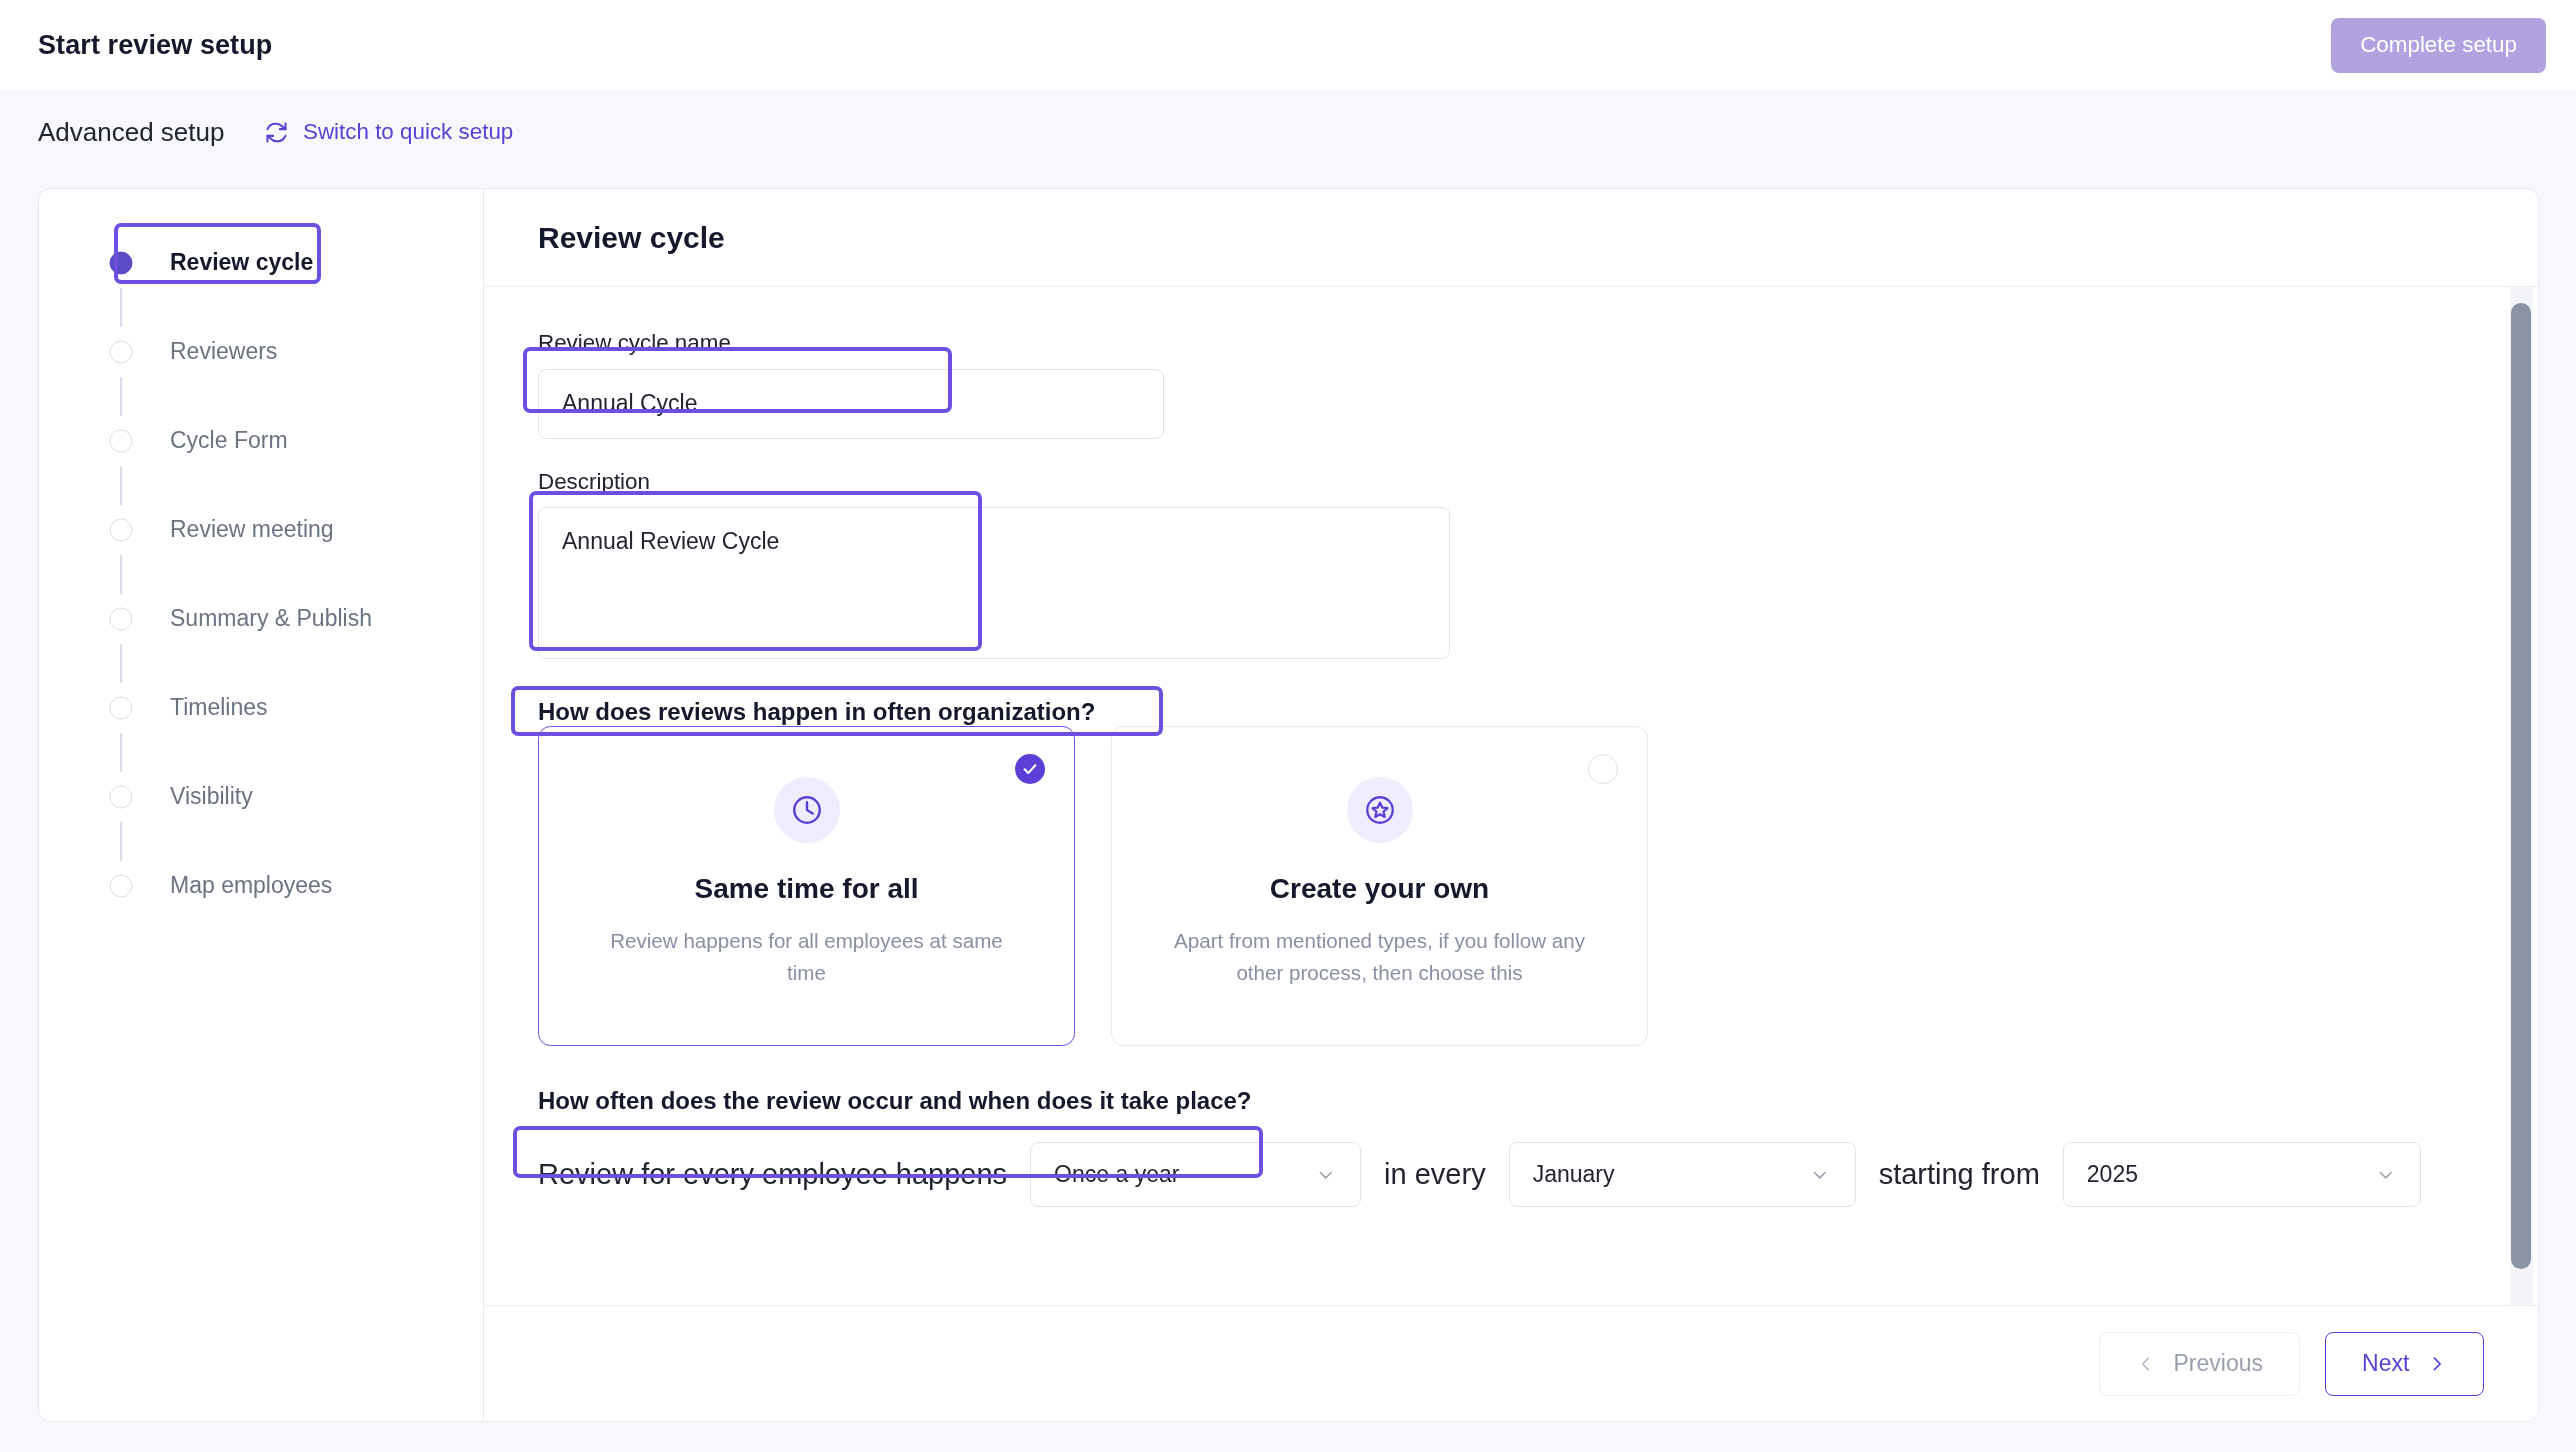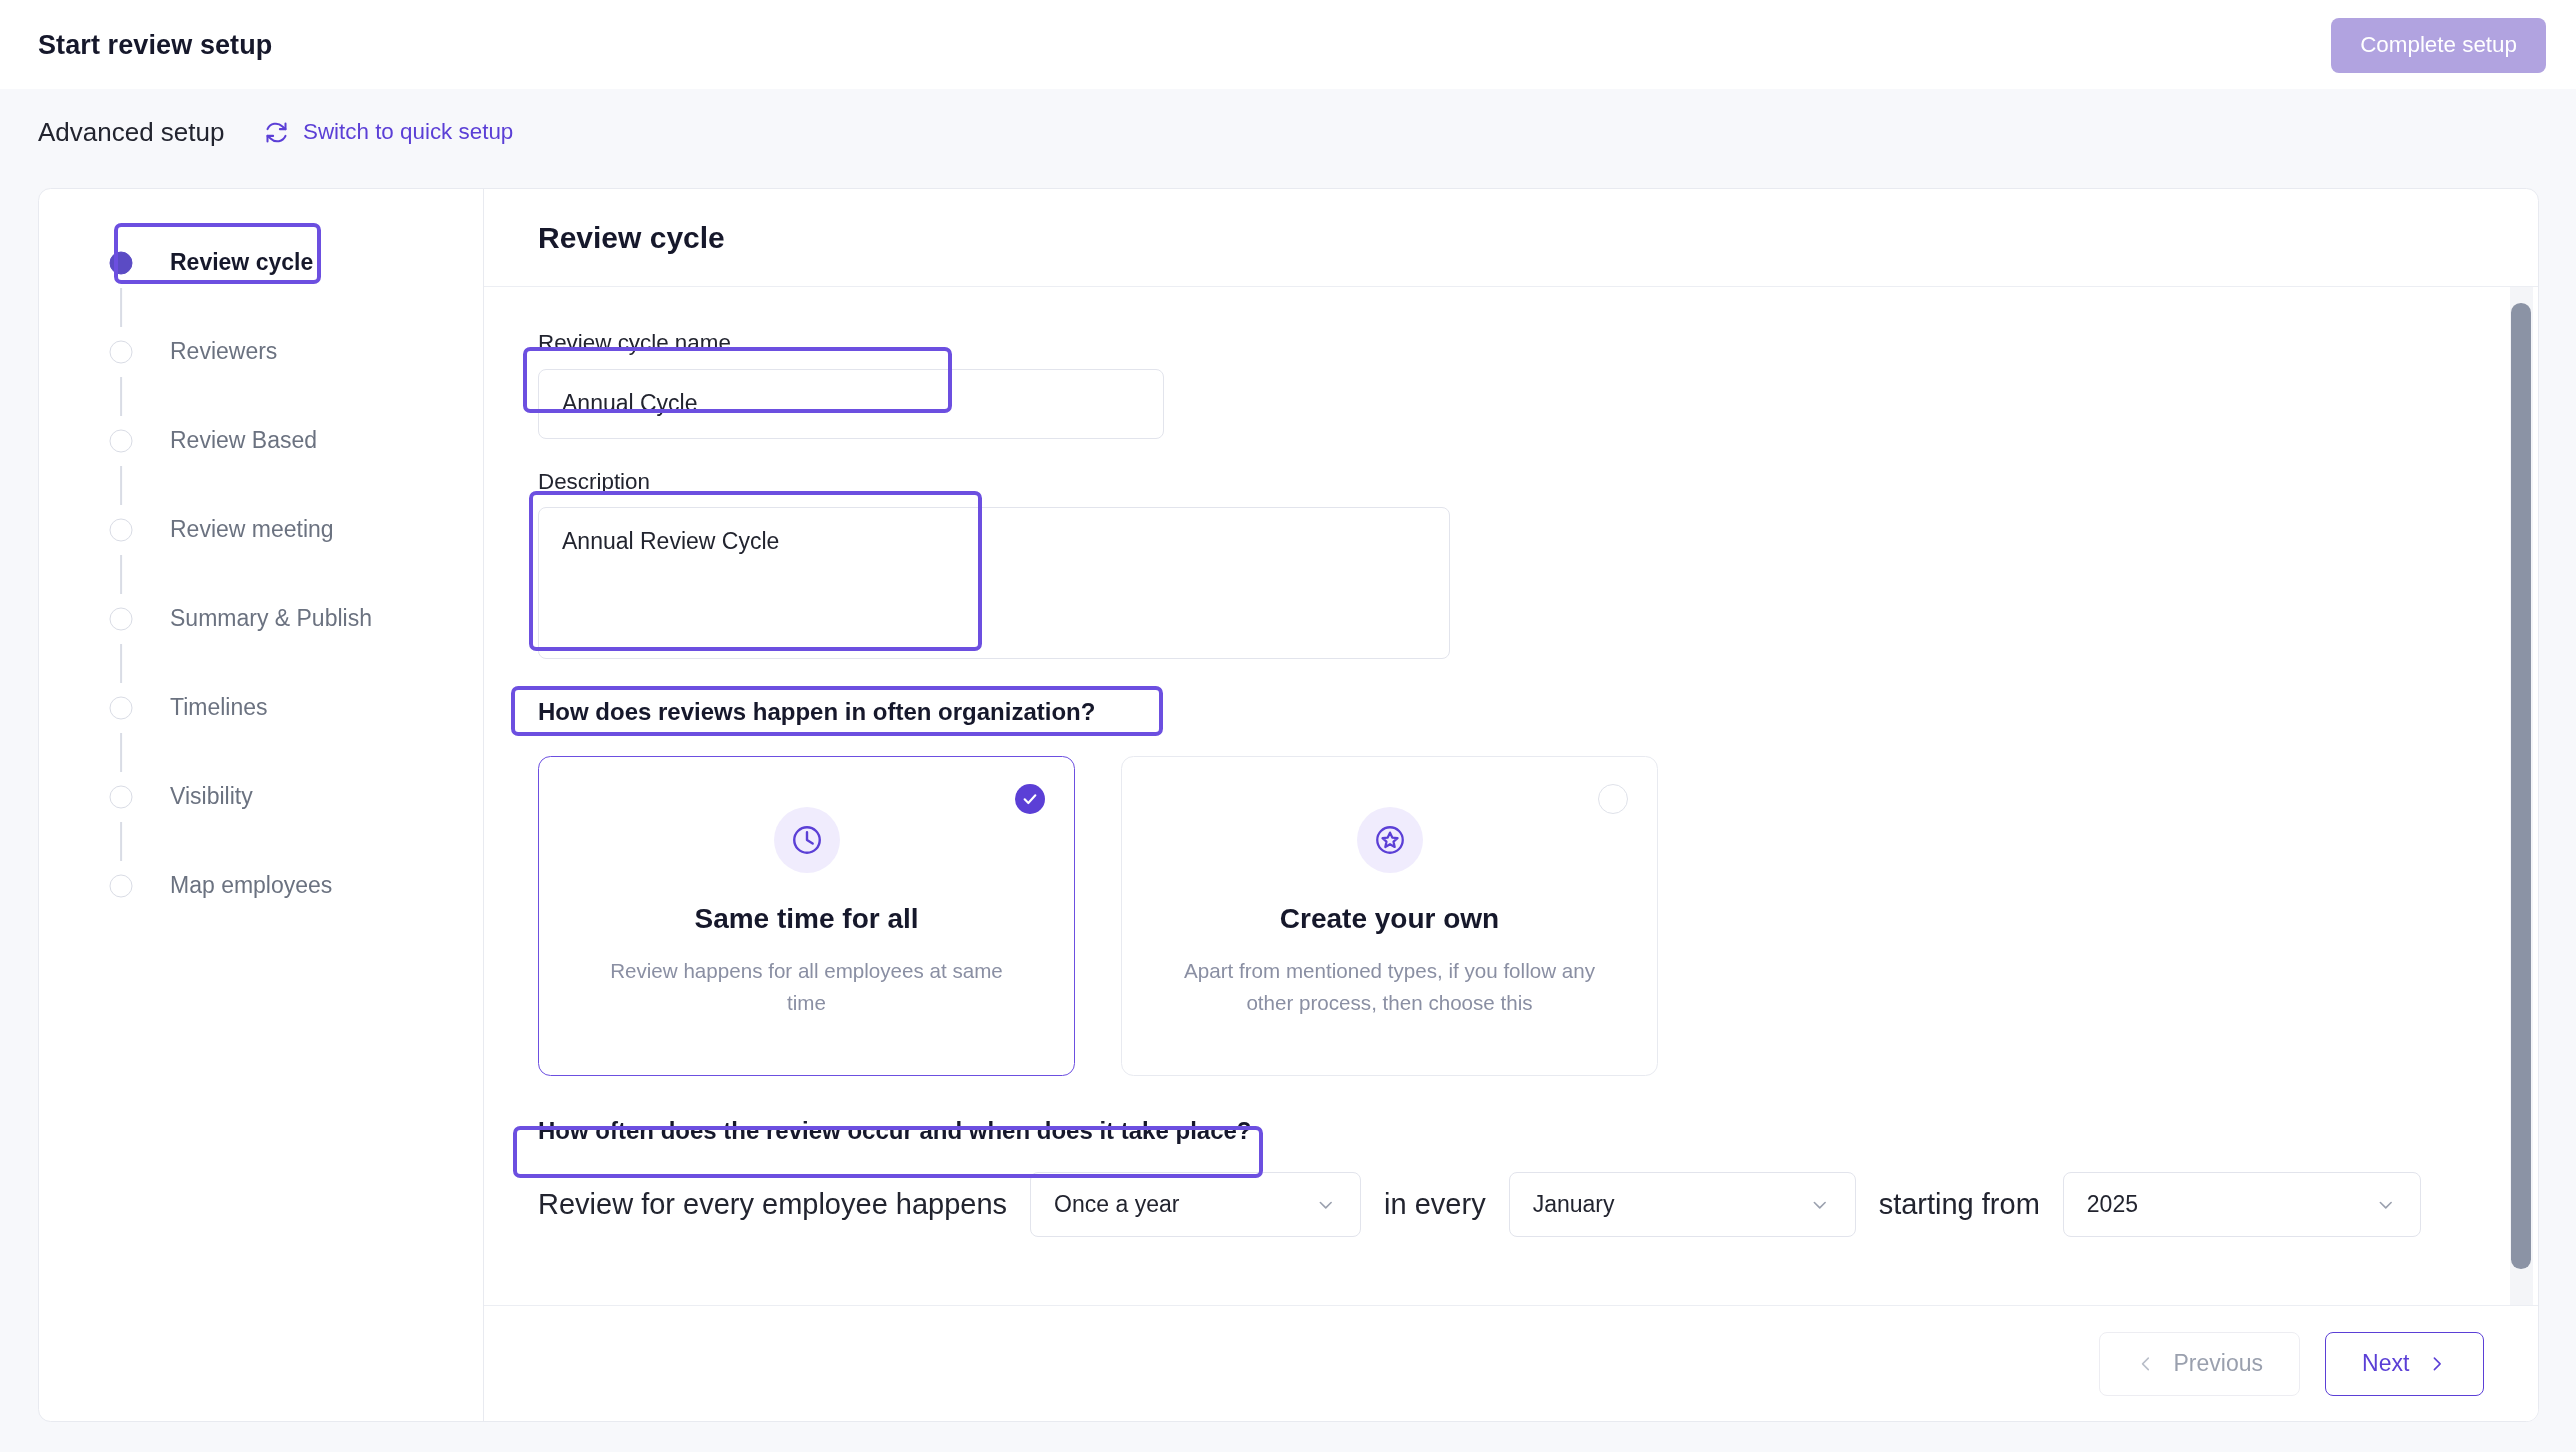--- a/index.html
+++ b/index.html
@@ -127,21 +127,21 @@
   }
   .text-area {
     width: 912px; height: 152px; border: 0.9px solid #e2e4ec; border-radius: 8px;
     padding: 19.7px 23px; font-size: 23px; color: #22242f; resize: none;
     font-family: "Liberation Sans", sans-serif; background: #fff; outline: none;
   }
 
   .question { font-size: 24px; font-weight: 700; color: #16182b; }
 
   
-  .options { display: flex; gap: 46px; margin-top: 30px; }
+  .options { display: flex; gap: 36px; }
   .opt-card {
     width: 537px; height: 320px; border: 0.9px solid #e8eaf0; border-radius: 12.5px;
     position: relative; background: #ffffff; cursor: pointer;
     display: flex; flex-direction: column; align-items: center;
     padding-top: 50px;
   }
   .opt-card.selected { border: 1.8px solid #6c4fe0; }
   .opt-radio {
     position: absolute; top: 27px; right: 29px;
     width: 30px; height: 30px; border-radius: 50%;
@@ -247,21 +247,21 @@
 
     <div class="step">
       <span class="dot"></span>
       <span class="connector"></span>
       <span class="label">Reviewers</span>
     </div>
 
     <div class="step">
       <span class="dot"></span>
       <span class="connector"></span>
-      <span class="label">Review Based</span>
+      <span class="label">Cycle Form</span>
     </div>
 
     <div class="step">
       <span class="dot"></span>
       <span class="connector"></span>
       <span class="label">Review meeting</span>
     </div>
 
     <div class="step">
       <span class="dot"></span>

